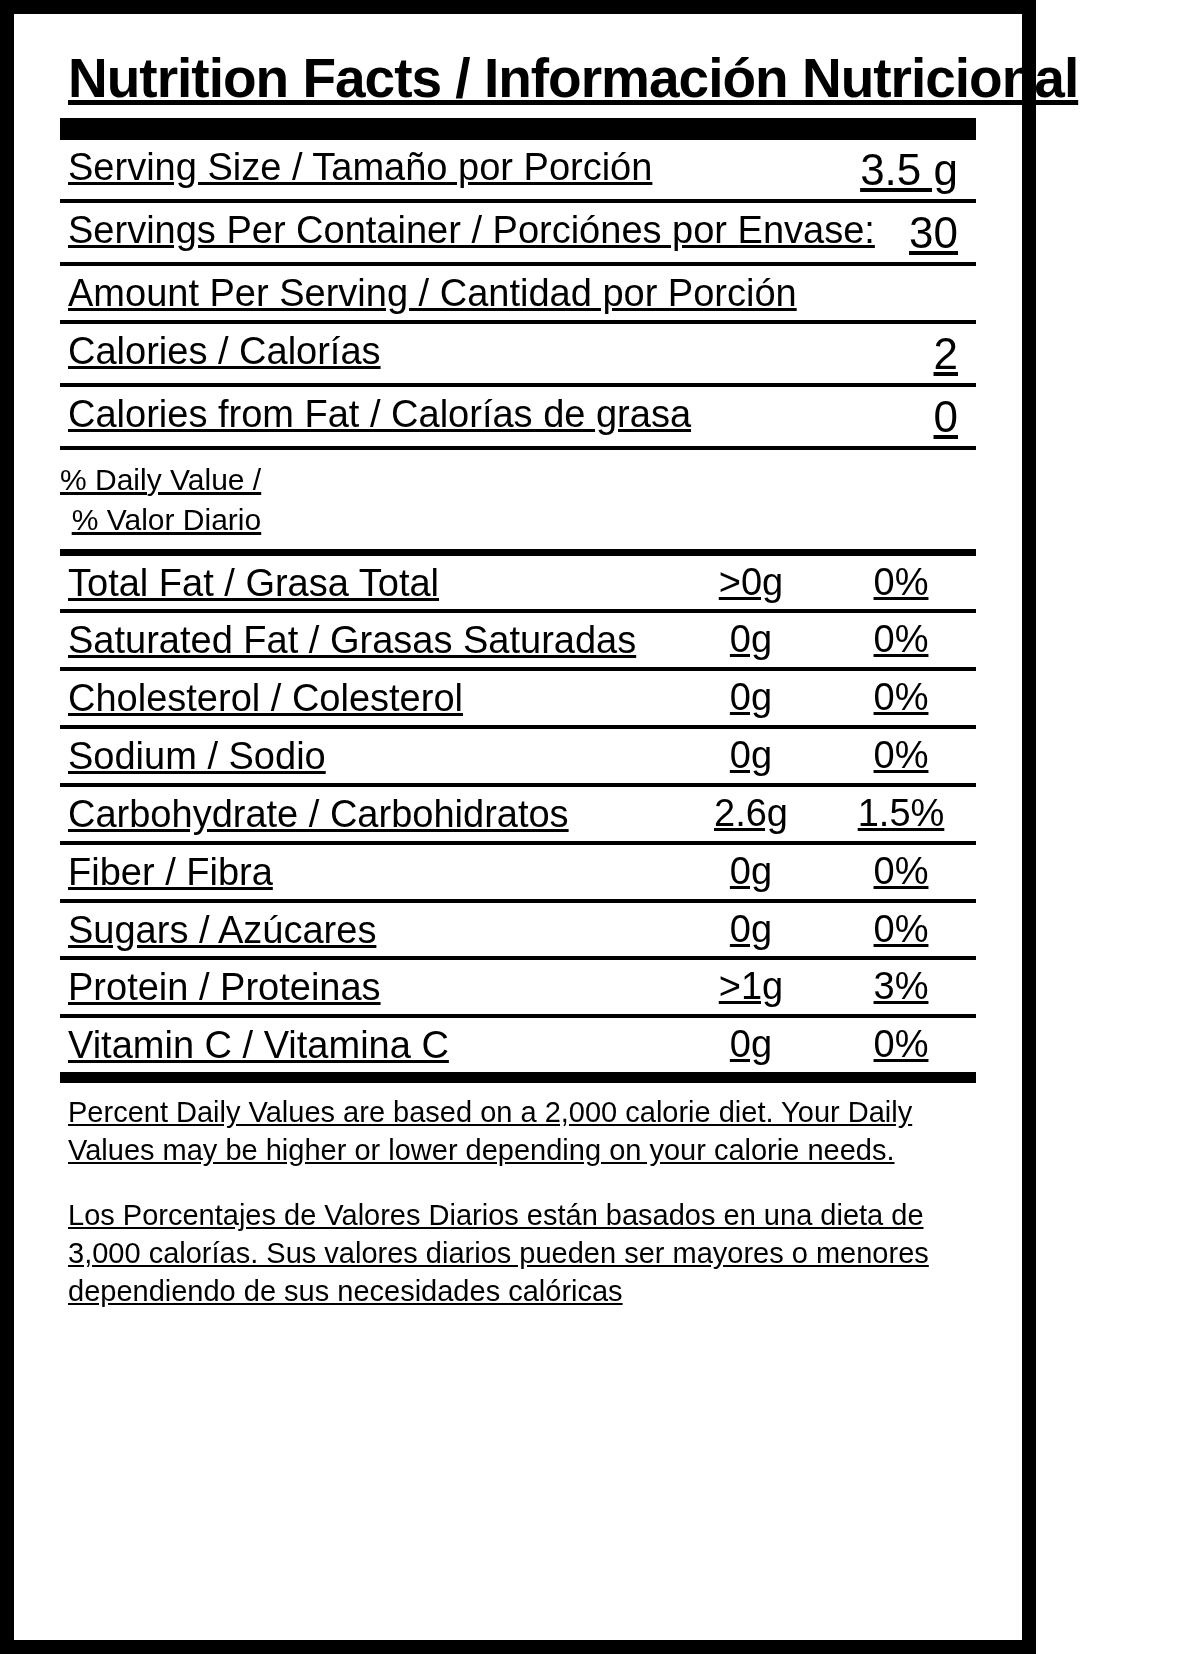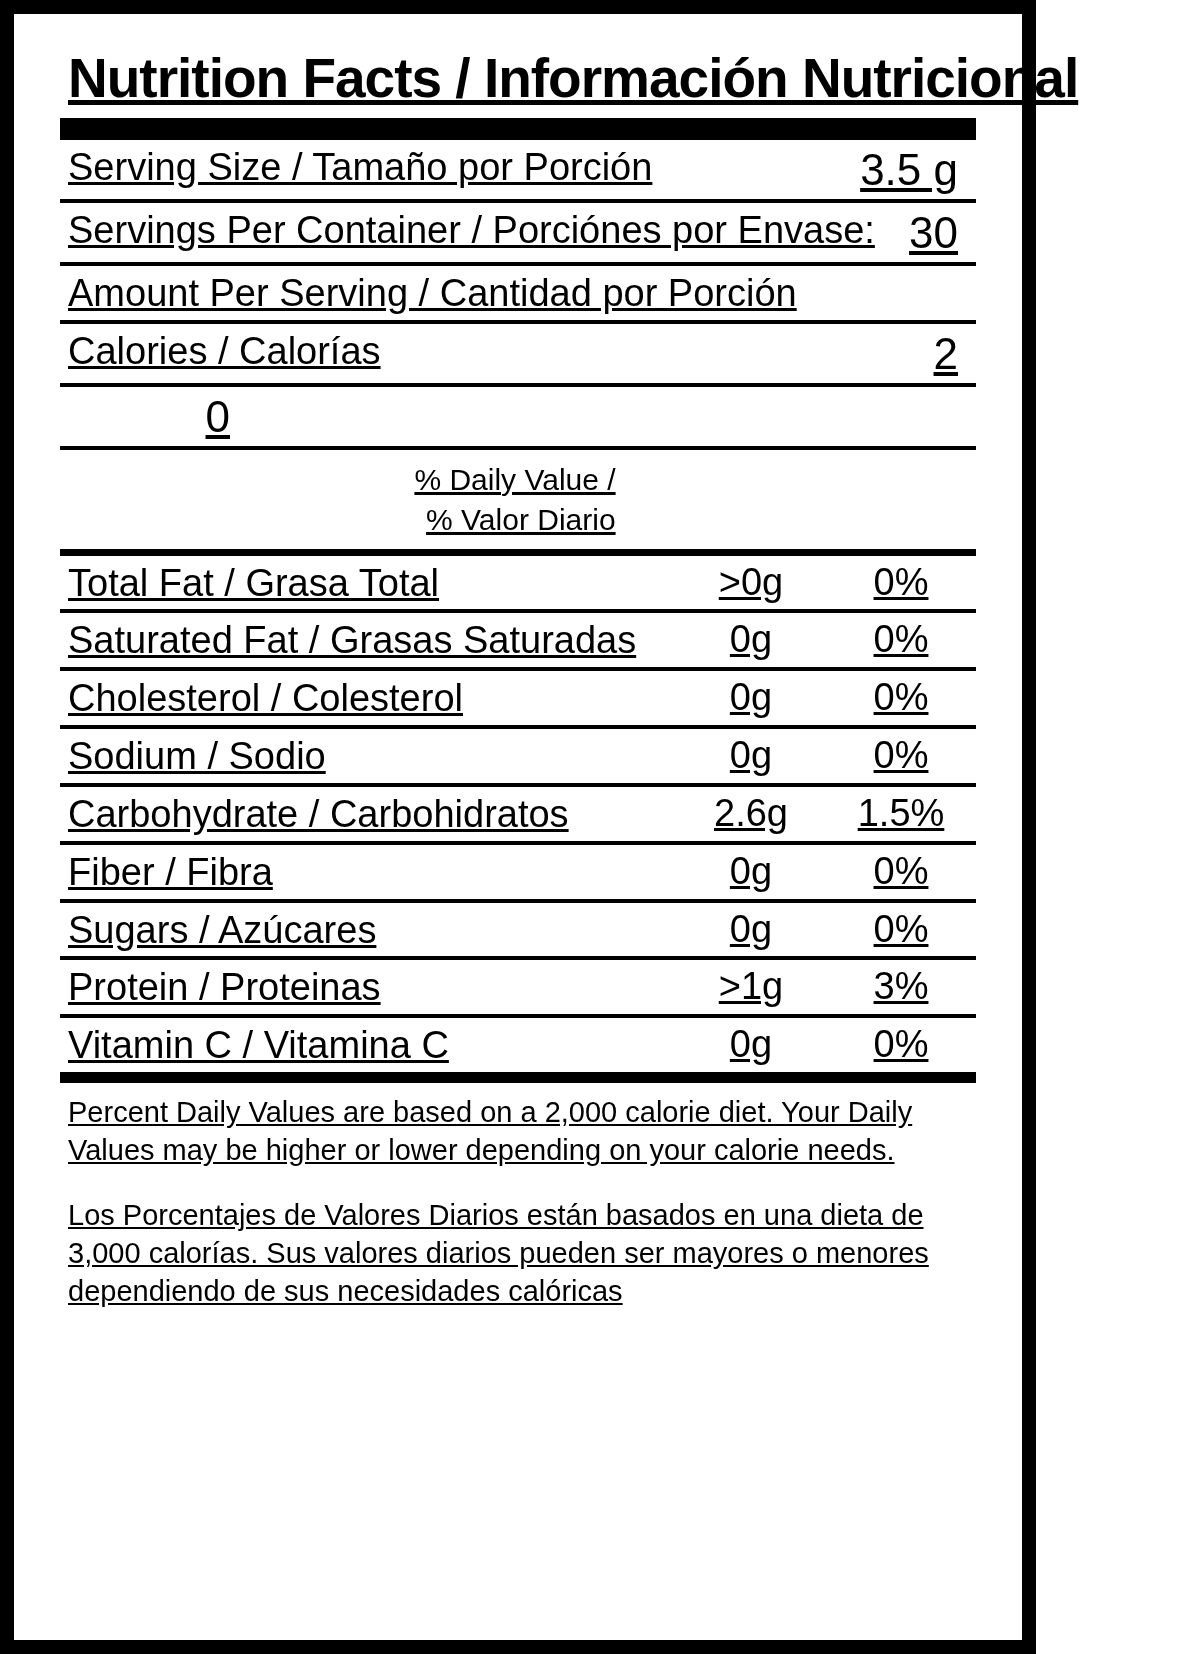--- a/index.html
+++ b/index.html
@@ -77,21 +77,21 @@
   }
   .top-row .val {
     width: 170px;
     text-align: right;
     font-size: 44px;
     padding-right: 18px;
     white-space: nowrap;
   }
   .dv-head {
     display: flex;
-    justify-content: center;
+    justify-content: flex-start;
     padding: 10px 6px 8px 0;
   }
   .dv-head .dv-text {
     text-align: right;
     font-size: 30px;
     line-height: 1.35;
     white-space: nowrap;
   }
   .footnotes {
     padding: 10px 8px 0 8px;
@@ -129,20 +129,21 @@
     </div>
     <div class="rule-thin"></div>
 
     <div class="row top-row">
       <div class="label">Calories / Calorías</div>
       <div class="val">2</div>
     </div>
     <div class="rule-thin"></div>
 
     <div class="row top-row">
+      <div class="label">Calories from Fat / Calorías de grasa</div>
       <div class="val">0</div>
     </div>
     <div class="rule-thin"></div>
 
     <div class="dv-head">
       <div class="dv-text">
         <div>% Daily Value /</div>
         <div>% Valor Diario</div>
       </div>
     </div>

